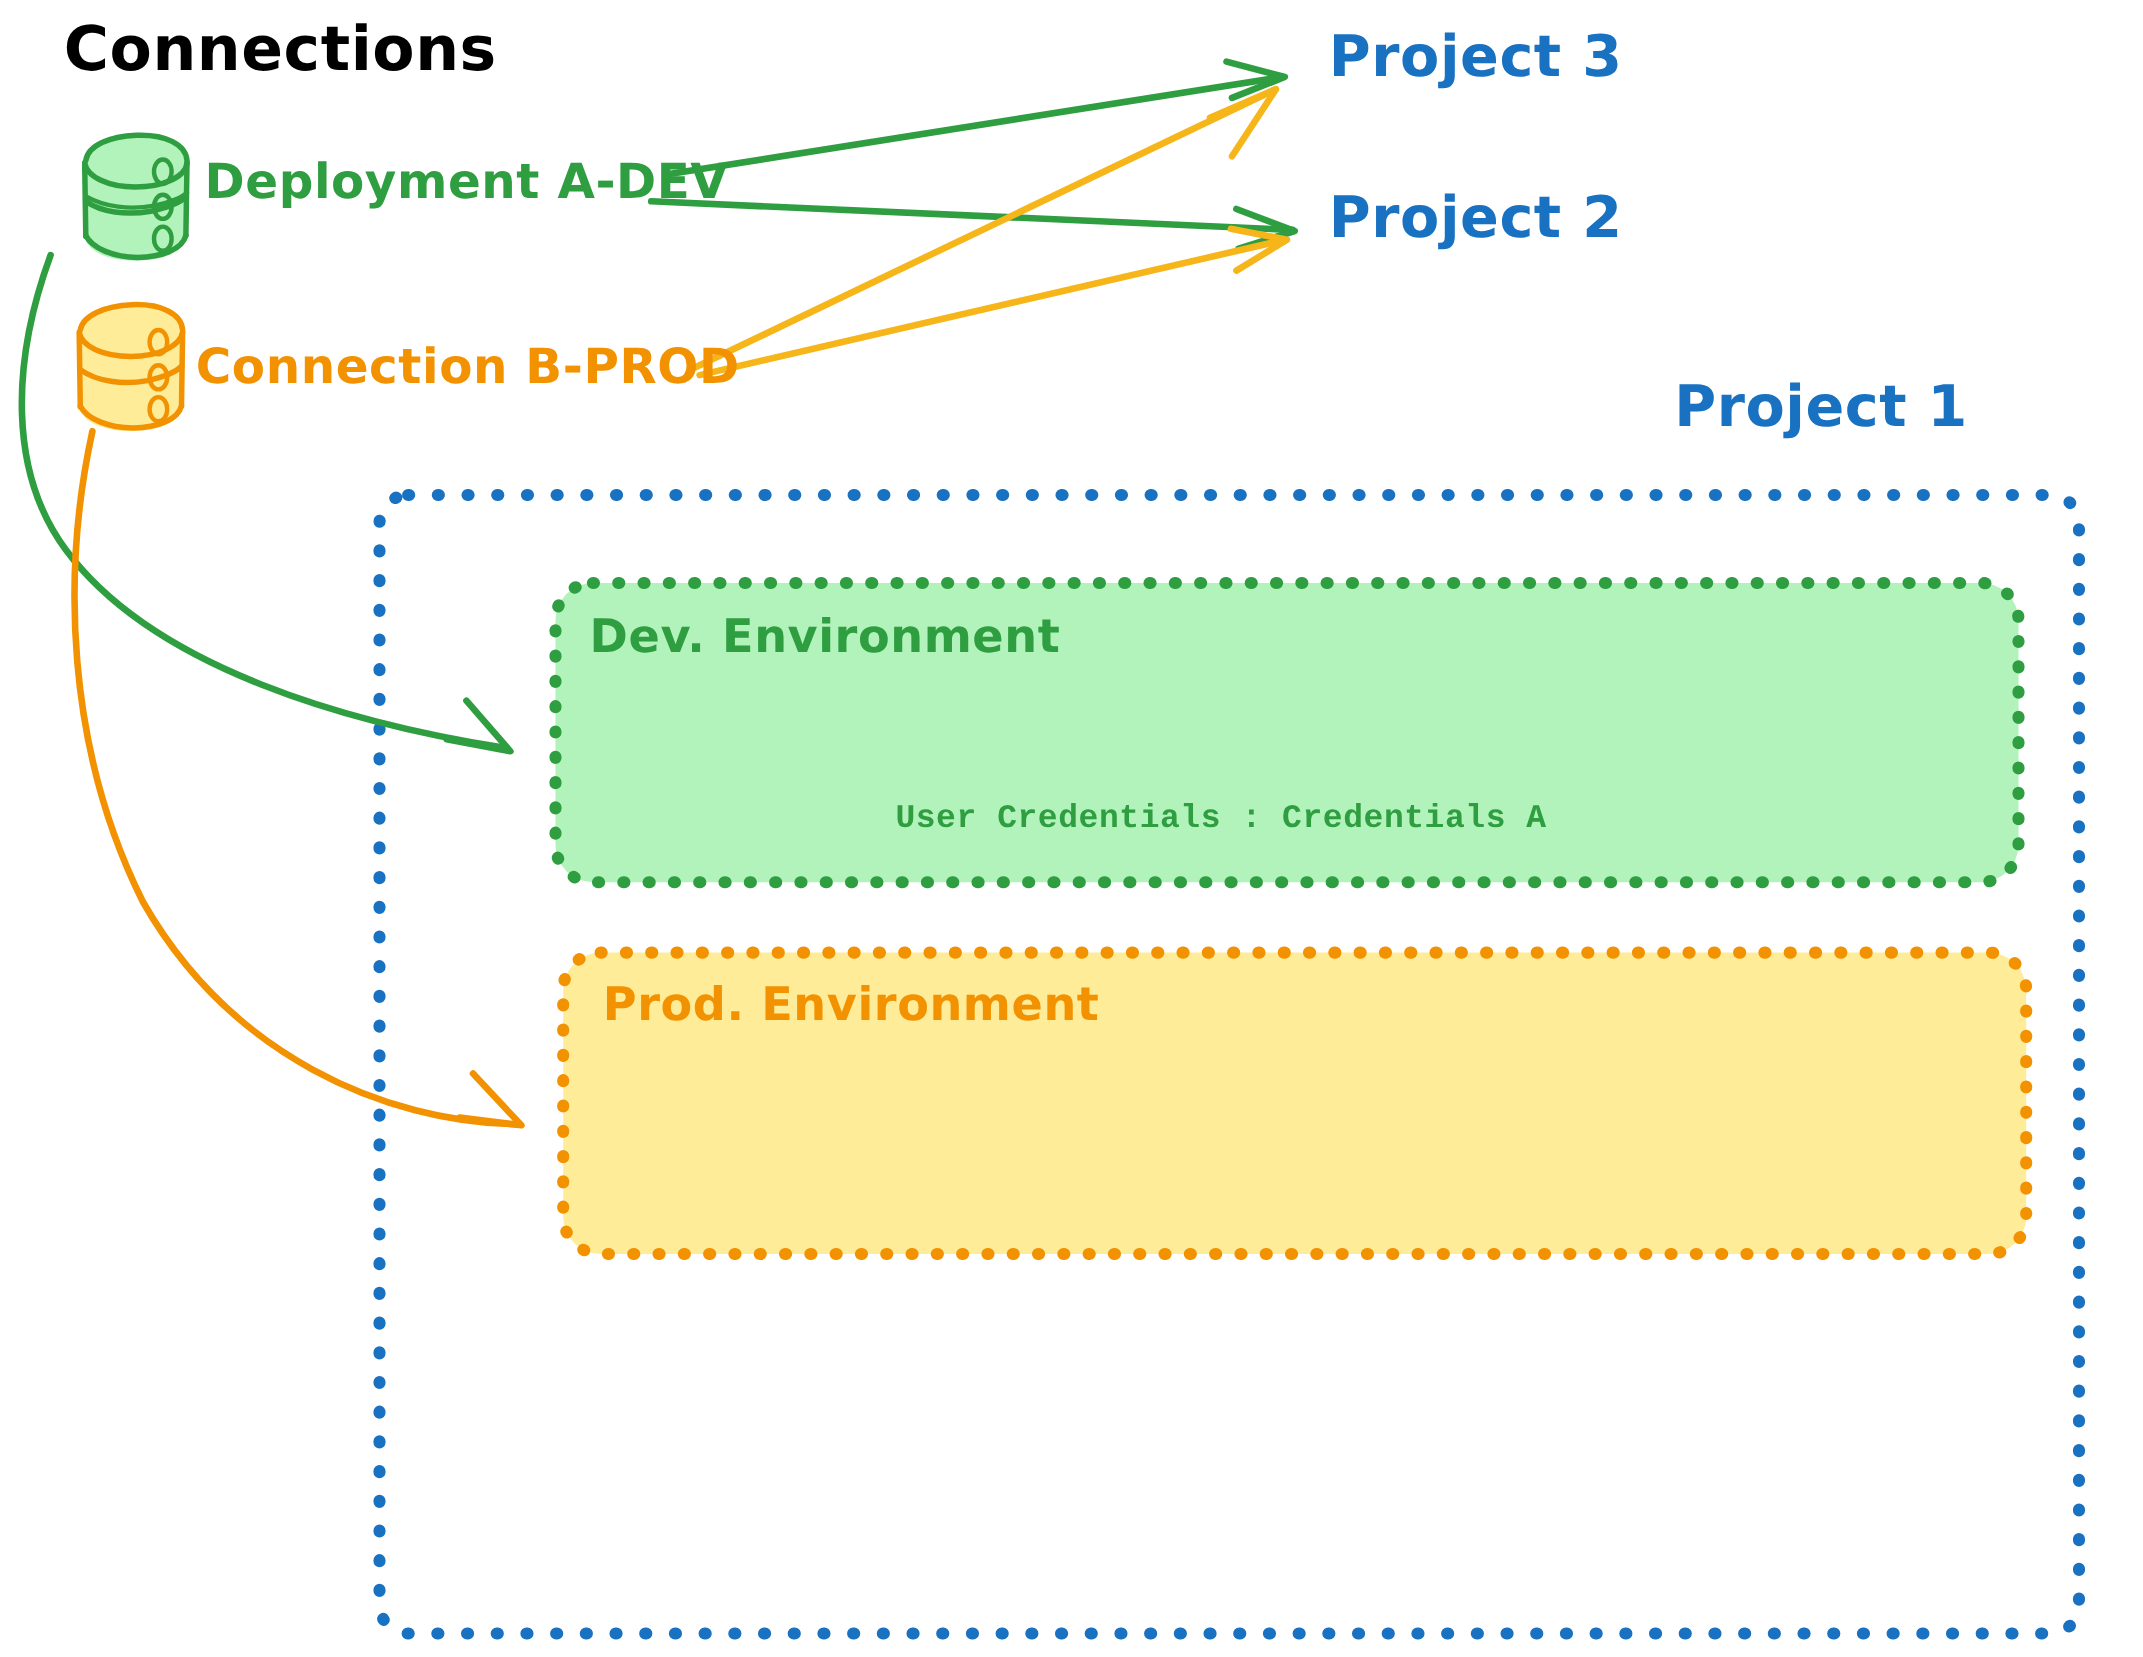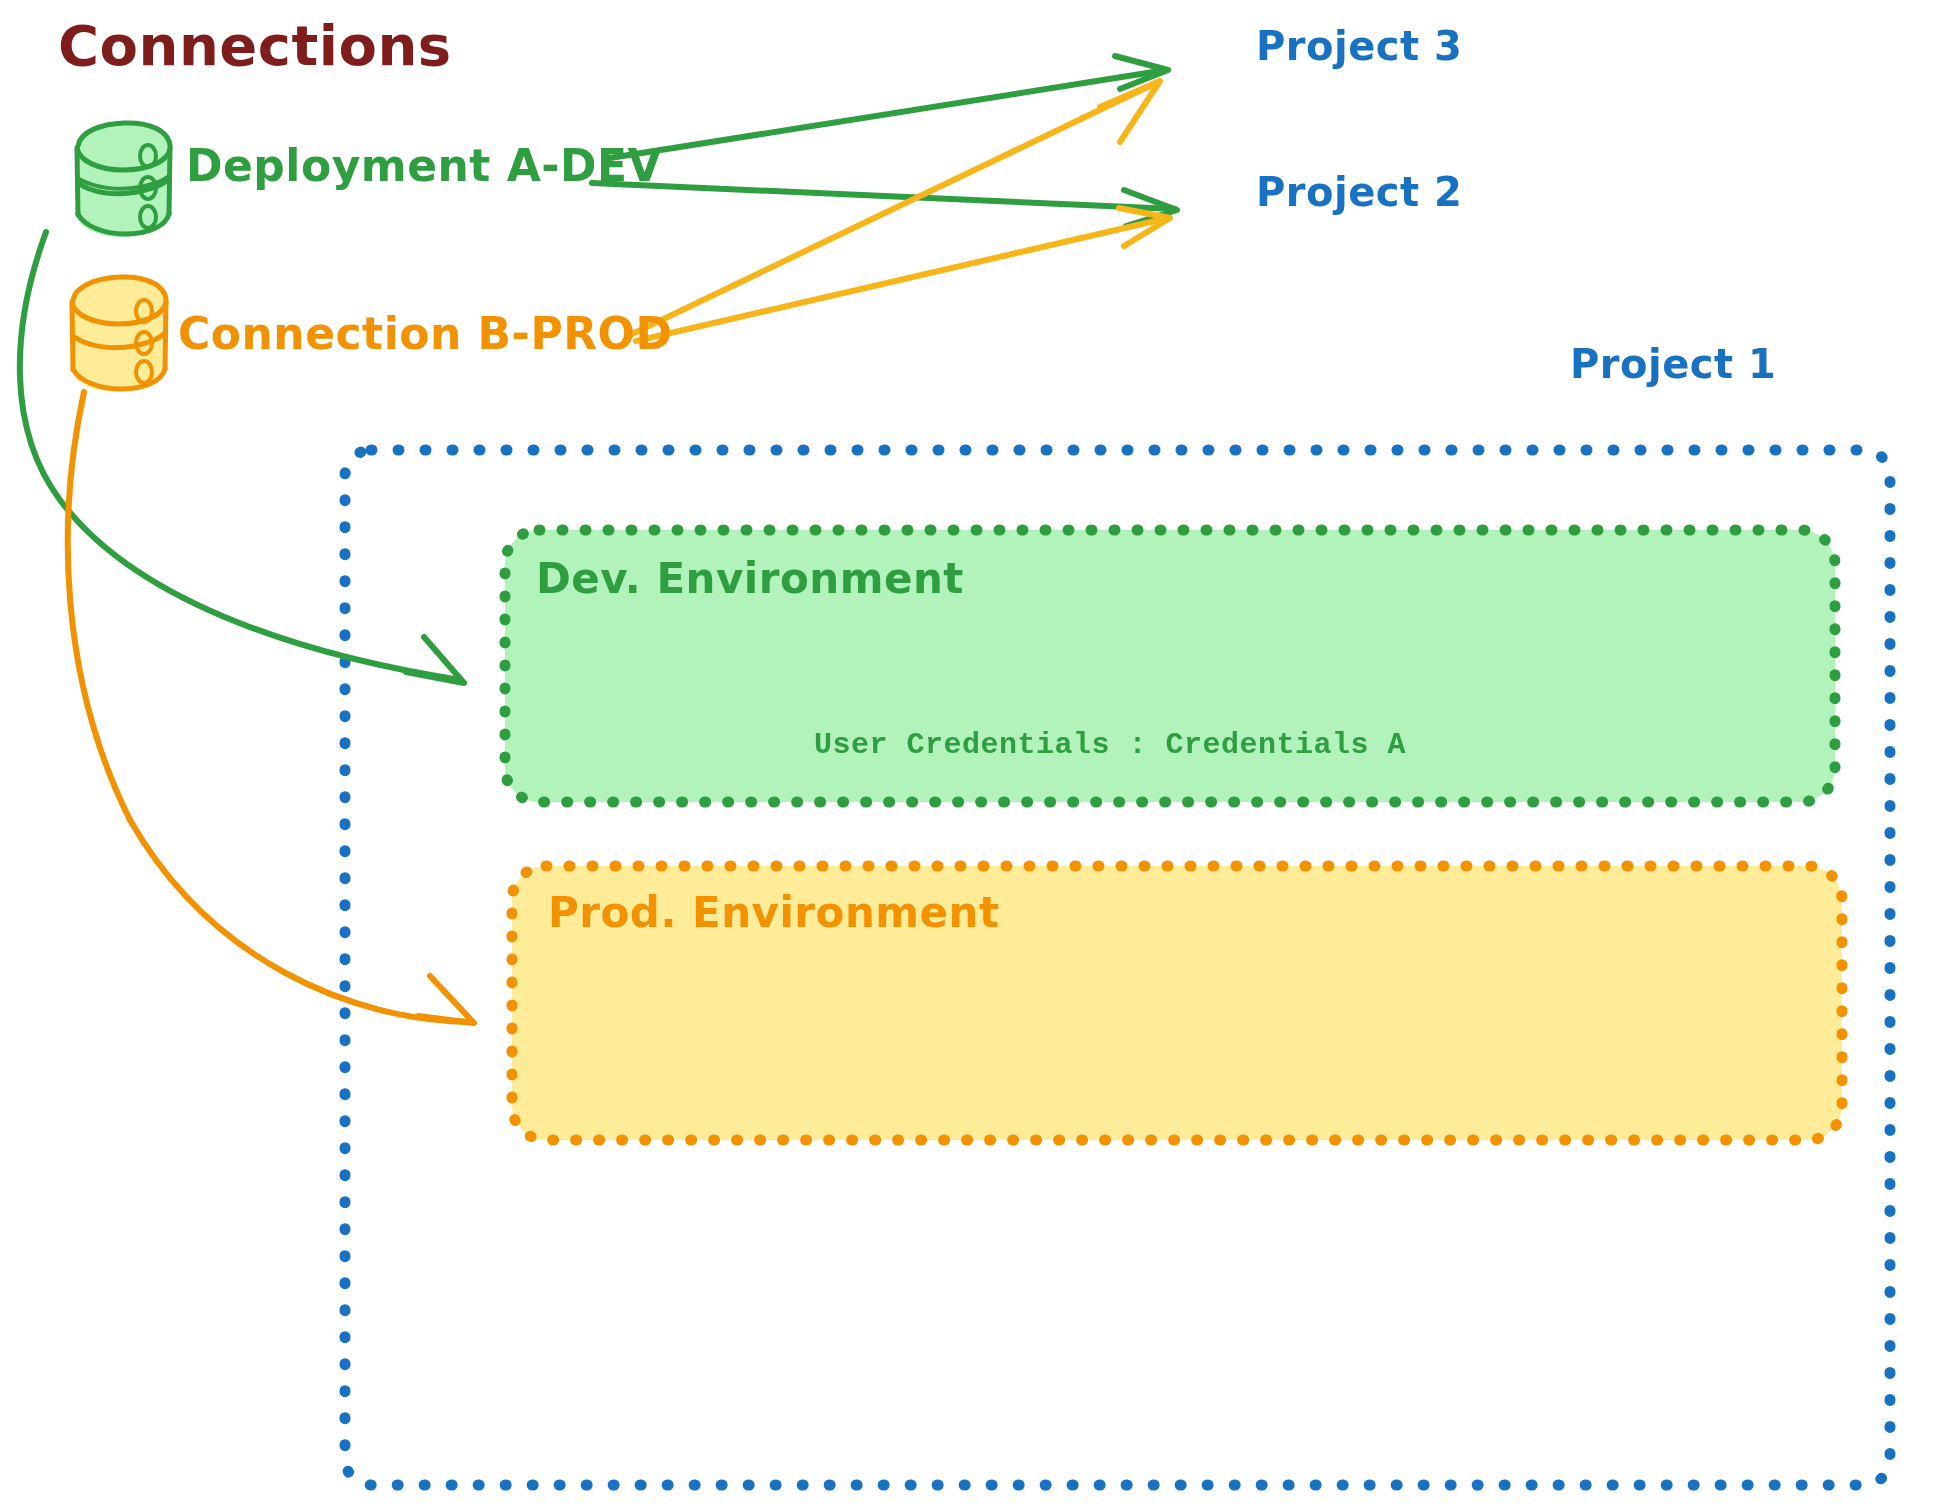--- a/index.html
+++ b/index.html
@@ -38,38 +38,37 @@
   }
   .mono {
     font-family: Liberation Mono, monospace;
     font-weight: 700;
     letter-spacing: 0.5px;
   }
   .title-connections {
     left: 58px;
     top: 18px;
     font-size: 56px;
-    color: #7f1d1d;
+    color: #000000;
   }
   .conn-a-label {
     left: 186px;
     top: 144px;
     font-size: 44px;
     color: #2f9e41;
   }
   .conn-b-label {
     left: 178px;
     top: 312px;
     font-size: 44px;
     color: #f29200;
   }
   .proj-label {
-    font-size: 40px;
+    font-size: 52px;
     color: #1971c2;
-    margin-left: 48px;
   }
   .proj3 { left: 1208px; top: 26px; }
   .proj2 { left: 1208px; top: 172px; }
   .proj1 { left: 1522px; top: 344px; }
   .env-title {
     font-size: 42px;
   }
   .dev-title {
     left: 536px;
     top: 558px;

